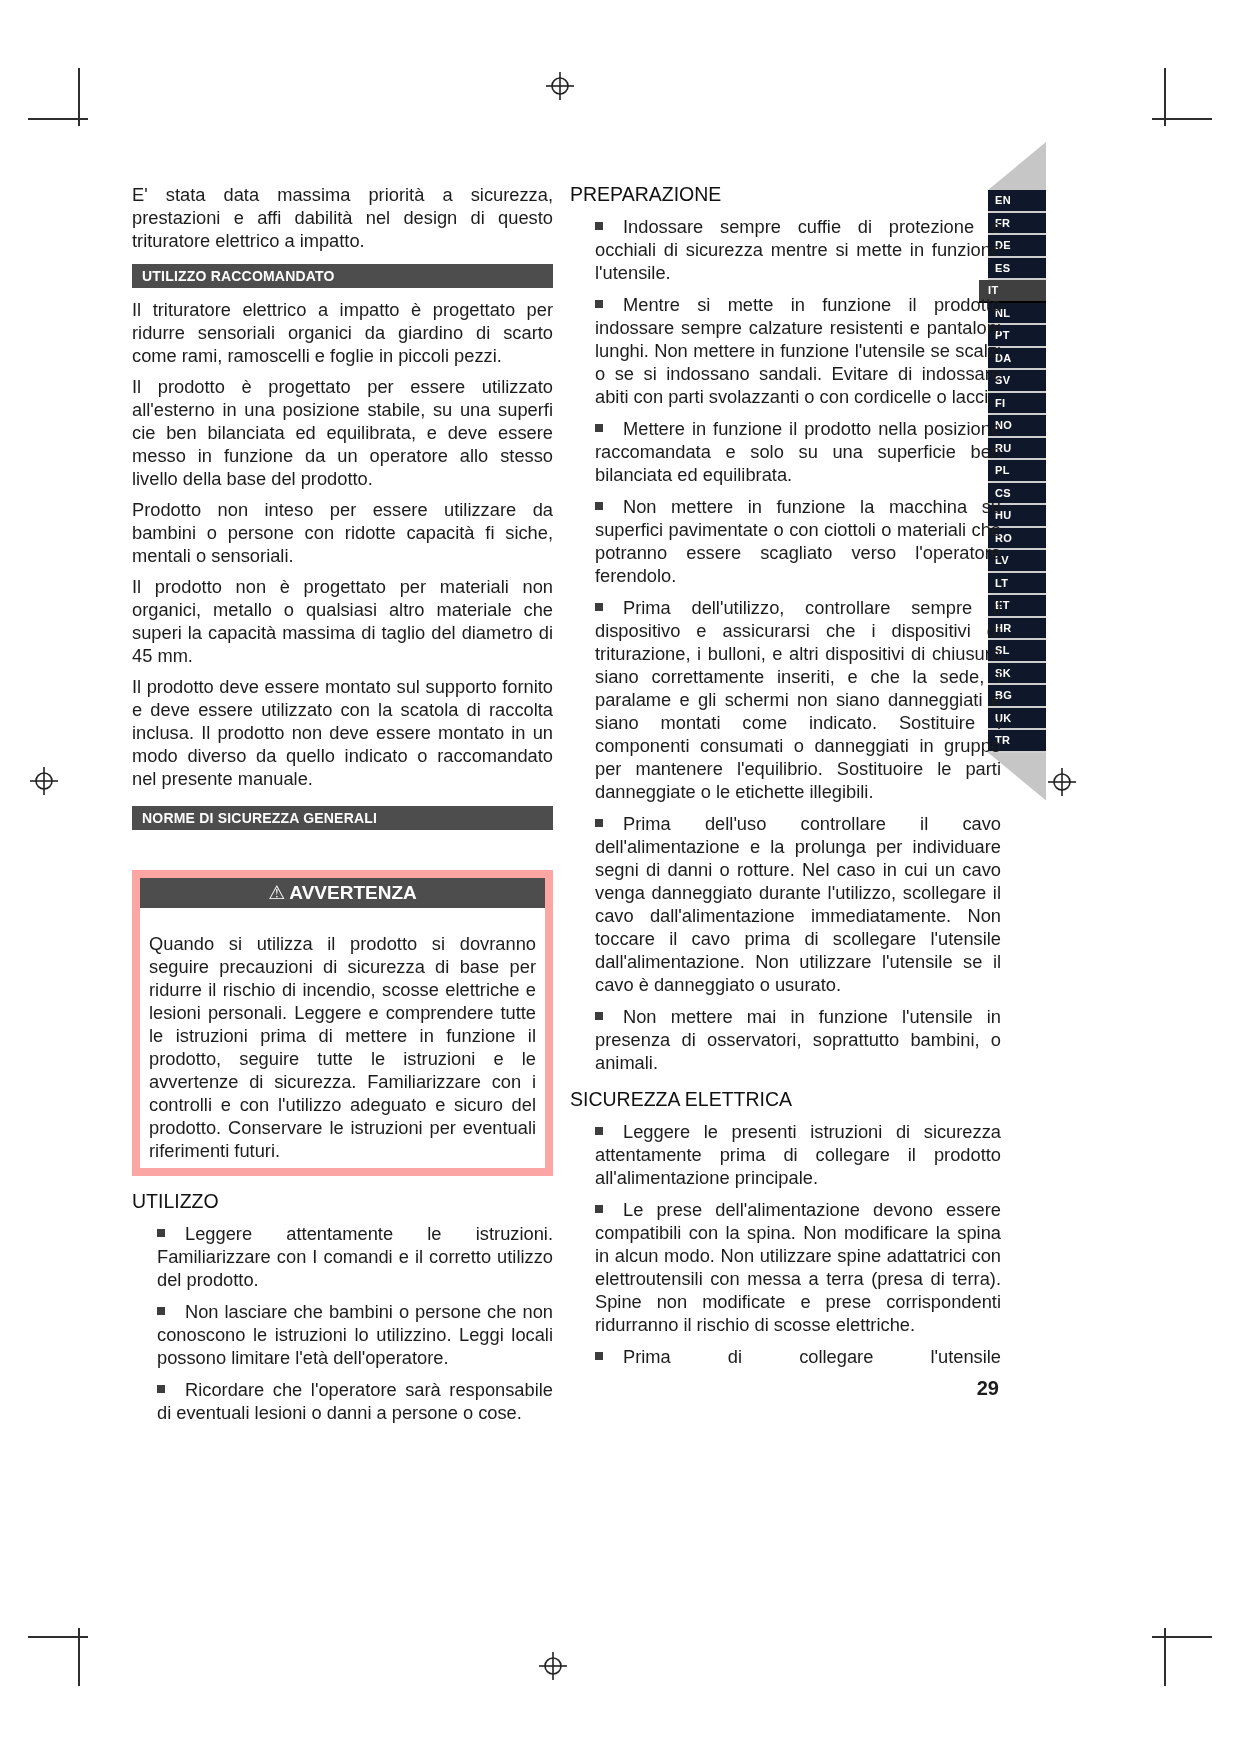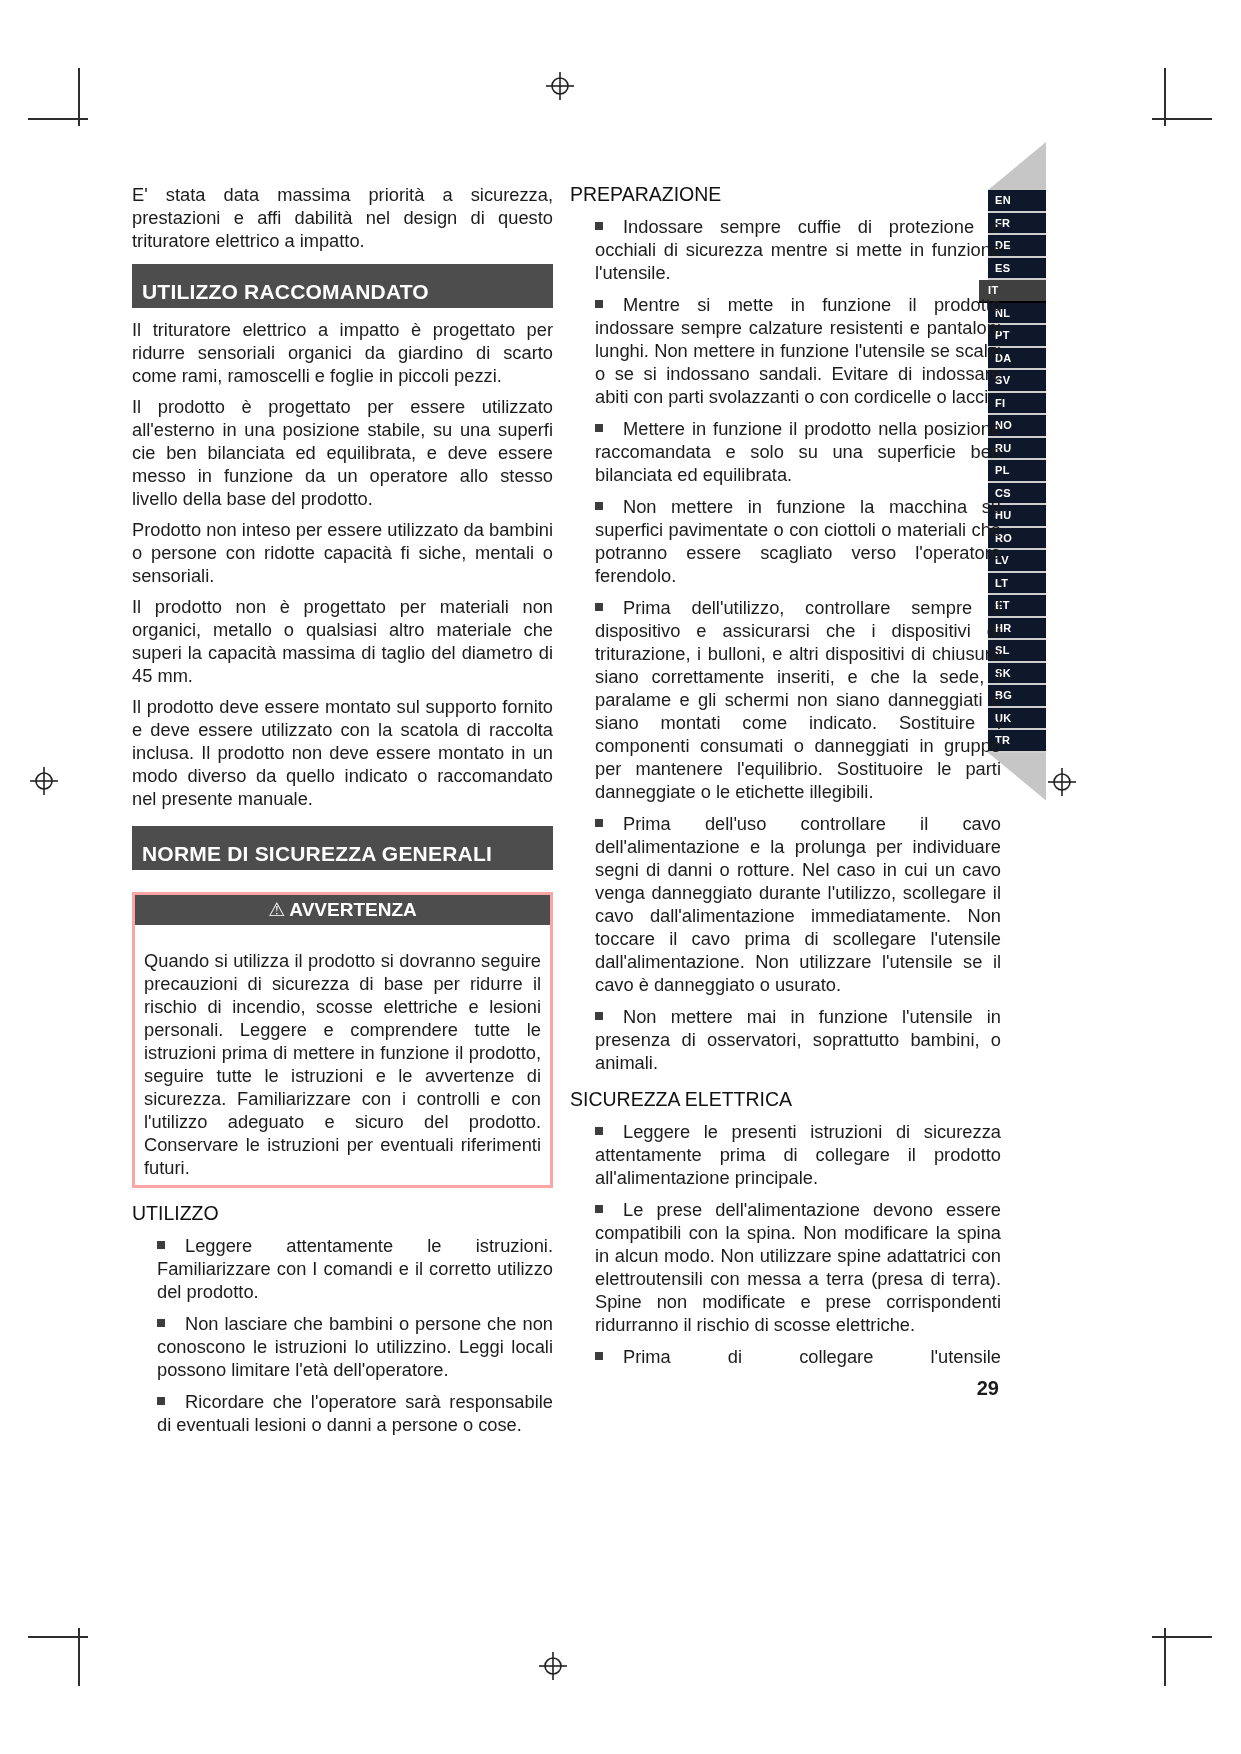--- a/index.html
+++ b/index.html
@@ -29,30 +29,30 @@
     font-size: 18.3px;
     line-height: 23px;
     text-align: justify;
     margin: 0 0 8px 0;
   }
 
   .section-bar {
     background: #4d4d4d;
     color: #ffffff;
     font-weight: bold;
-    font-size: 21px;
-    padding: 16px 8px 4px 10px;
+    font-size: 14px;
+    padding: 4px 8px 4px 10px;
     margin: 16px 0 10px 0;
     letter-spacing: 0.2px;
   }
   .section-bar.first { margin-top: 12px; }
 
   .warning-box {
-    border: 3px solid #fca5a5;
-    margin: 22px 0 14px 0;
+    border: 8px solid #fca5a5;
+    margin: 40px 0 14px 0;
   }
   .warning-head {
     background: #4d4d4d;
     color: #ffffff;
     text-align: center;
     font-weight: bold;
     font-size: 19px;
     padding: 3px 0 4px 0;
   }
   .warning-head .warn-icon { margin-right: 4px; font-weight: normal; }
@@ -188,21 +188,21 @@
     <div class="lang-wedge bottom"></div>
   </div>
 
   <div class="col col-left">
     <p class="body">E' stata data massima priorità a sicurezza, prestazioni e affi dabilità nel design di questo trituratore elettrico a impatto.</p>
 
     <div class="section-bar first">UTILIZZO RACCOMANDATO</div>
 
     <p class="body">Il trituratore elettrico a impatto è progettato per ridurre sensoriali organici da giardino di scarto come rami, ramoscelli e foglie in piccoli pezzi.</p>
     <p class="body">Il prodotto è progettato per essere utilizzato all'esterno in una posizione stabile, su una superfi cie ben bilanciata ed equilibrata, e deve essere messo in funzione da un operatore allo stesso livello della base del prodotto.</p>
-    <p class="body">Prodotto non inteso per essere utilizzato da bambini o persone con ridotte capacità fi siche, mentali o sensoriali.</p>
+    <p class="body">Prodotto non inteso per essere utilizzare da bambini o persone con ridotte capacità fi siche, mentali o sensoriali.</p>
     <p class="body">Il prodotto non è progettato per materiali non organici, metallo o qualsiasi altro materiale che superi la capacità massima di taglio del diametro di 45 mm.</p>
     <p class="body">Il prodotto deve essere montato sul supporto fornito e deve essere utilizzato con la scatola di raccolta inclusa. Il prodotto non deve essere montato in un modo diverso da quello indicato o raccomandato nel presente manuale.</p>
 
     <div class="section-bar">NORME DI SICUREZZA GENERALI</div>
 
     <div class="warning-box">
       <div class="warning-head">
         <span class="warn-icon">⚠</span><span>AVVERTENZA</span>
       </div>
       <p class="warning-body">Quando si utilizza il prodotto si dovranno seguire precauzioni di sicurezza di base per ridurre il rischio di incendio, scosse elettriche e lesioni personali. Leggere e comprendere tutte le istruzioni prima di mettere in funzione il prodotto, seguire tutte le istruzioni e le avvertenze di sicurezza. Familiarizzare con i controlli e con l'utilizzo adeguato e sicuro del prodotto. Conservare le istruzioni per eventuali riferimenti futuri.</p>

